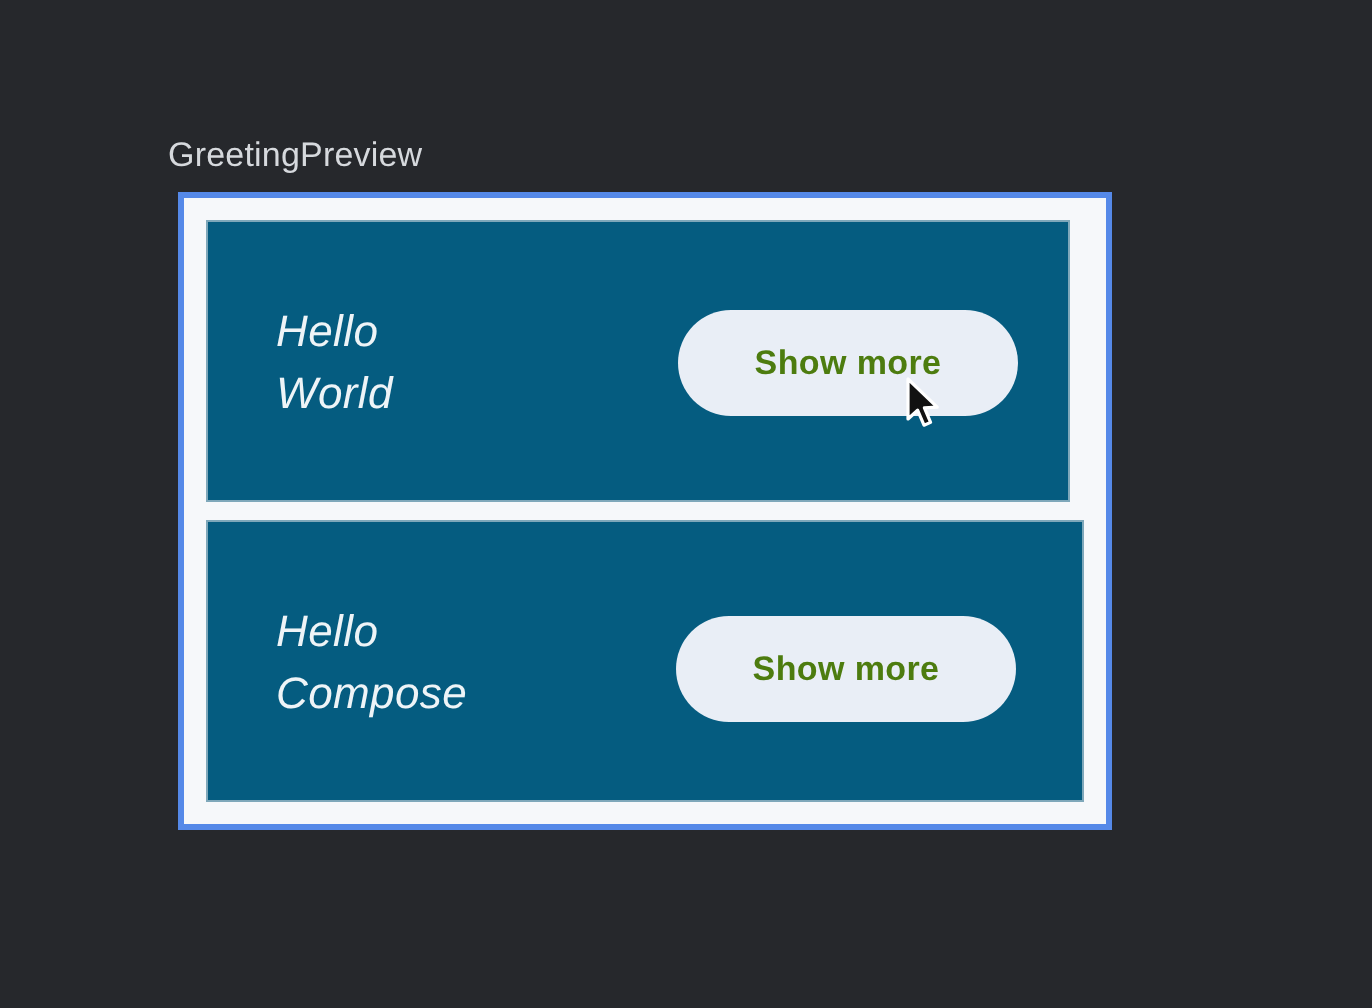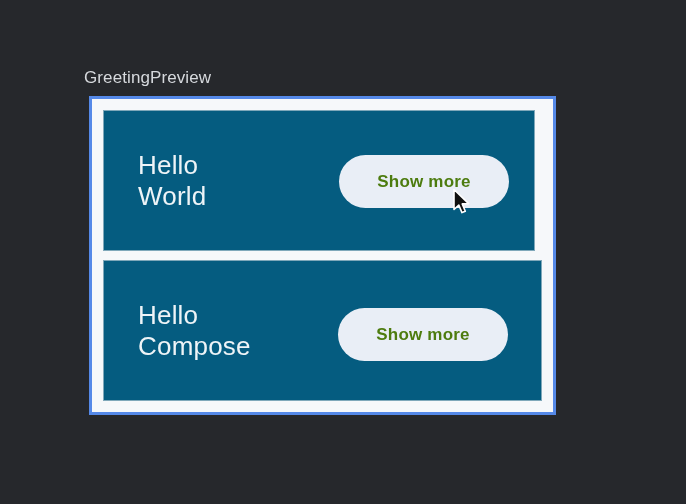--- a/index.html
+++ b/index.html
@@ -59,24 +59,25 @@
     border: 1px solid #7fa8ba;
     flex: 1 1 0;
     overflow: hidden;
   }
   .greeting-card.card-a { margin-right: 7px; }
   .greeting-card.card-b { margin-right: 0px; }
 
   .greeting-text {
     margin-left: 34px;
     color: #eef4f7;
-    font-size: 26px;
+    font-size: 22px;
     line-height: 31px;
     white-space: pre;
     letter-spacing: 0.2px;
+    font-style: italic;
   }
 
   .show-more-button {
     position: absolute;
     background: #e9eef6;
     border: none;
     border-radius: 999px;
     color: #4d7c0f;
     font-family: "Liberation Sans", sans-serif;
     font-size: 17px;

